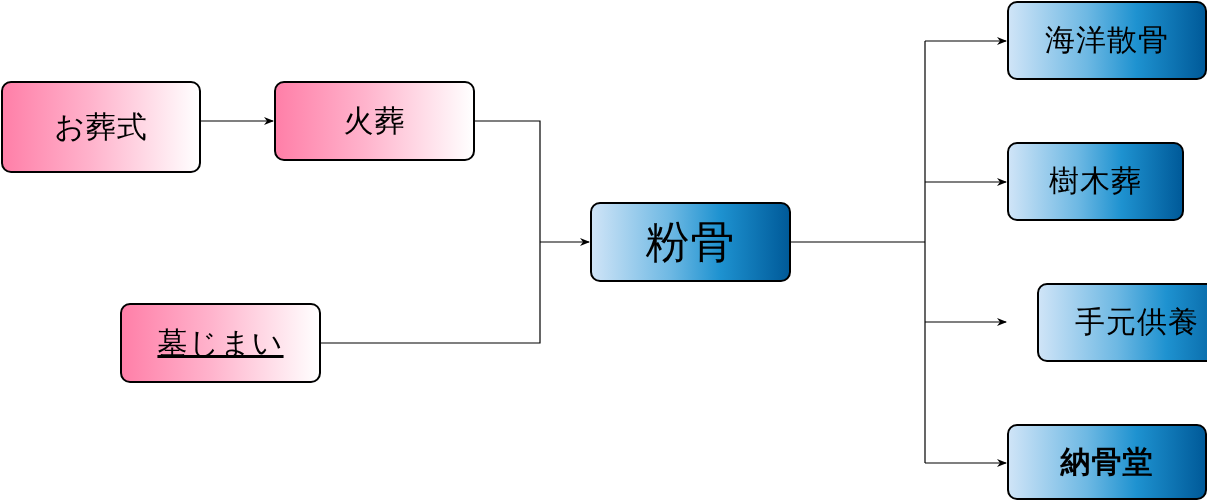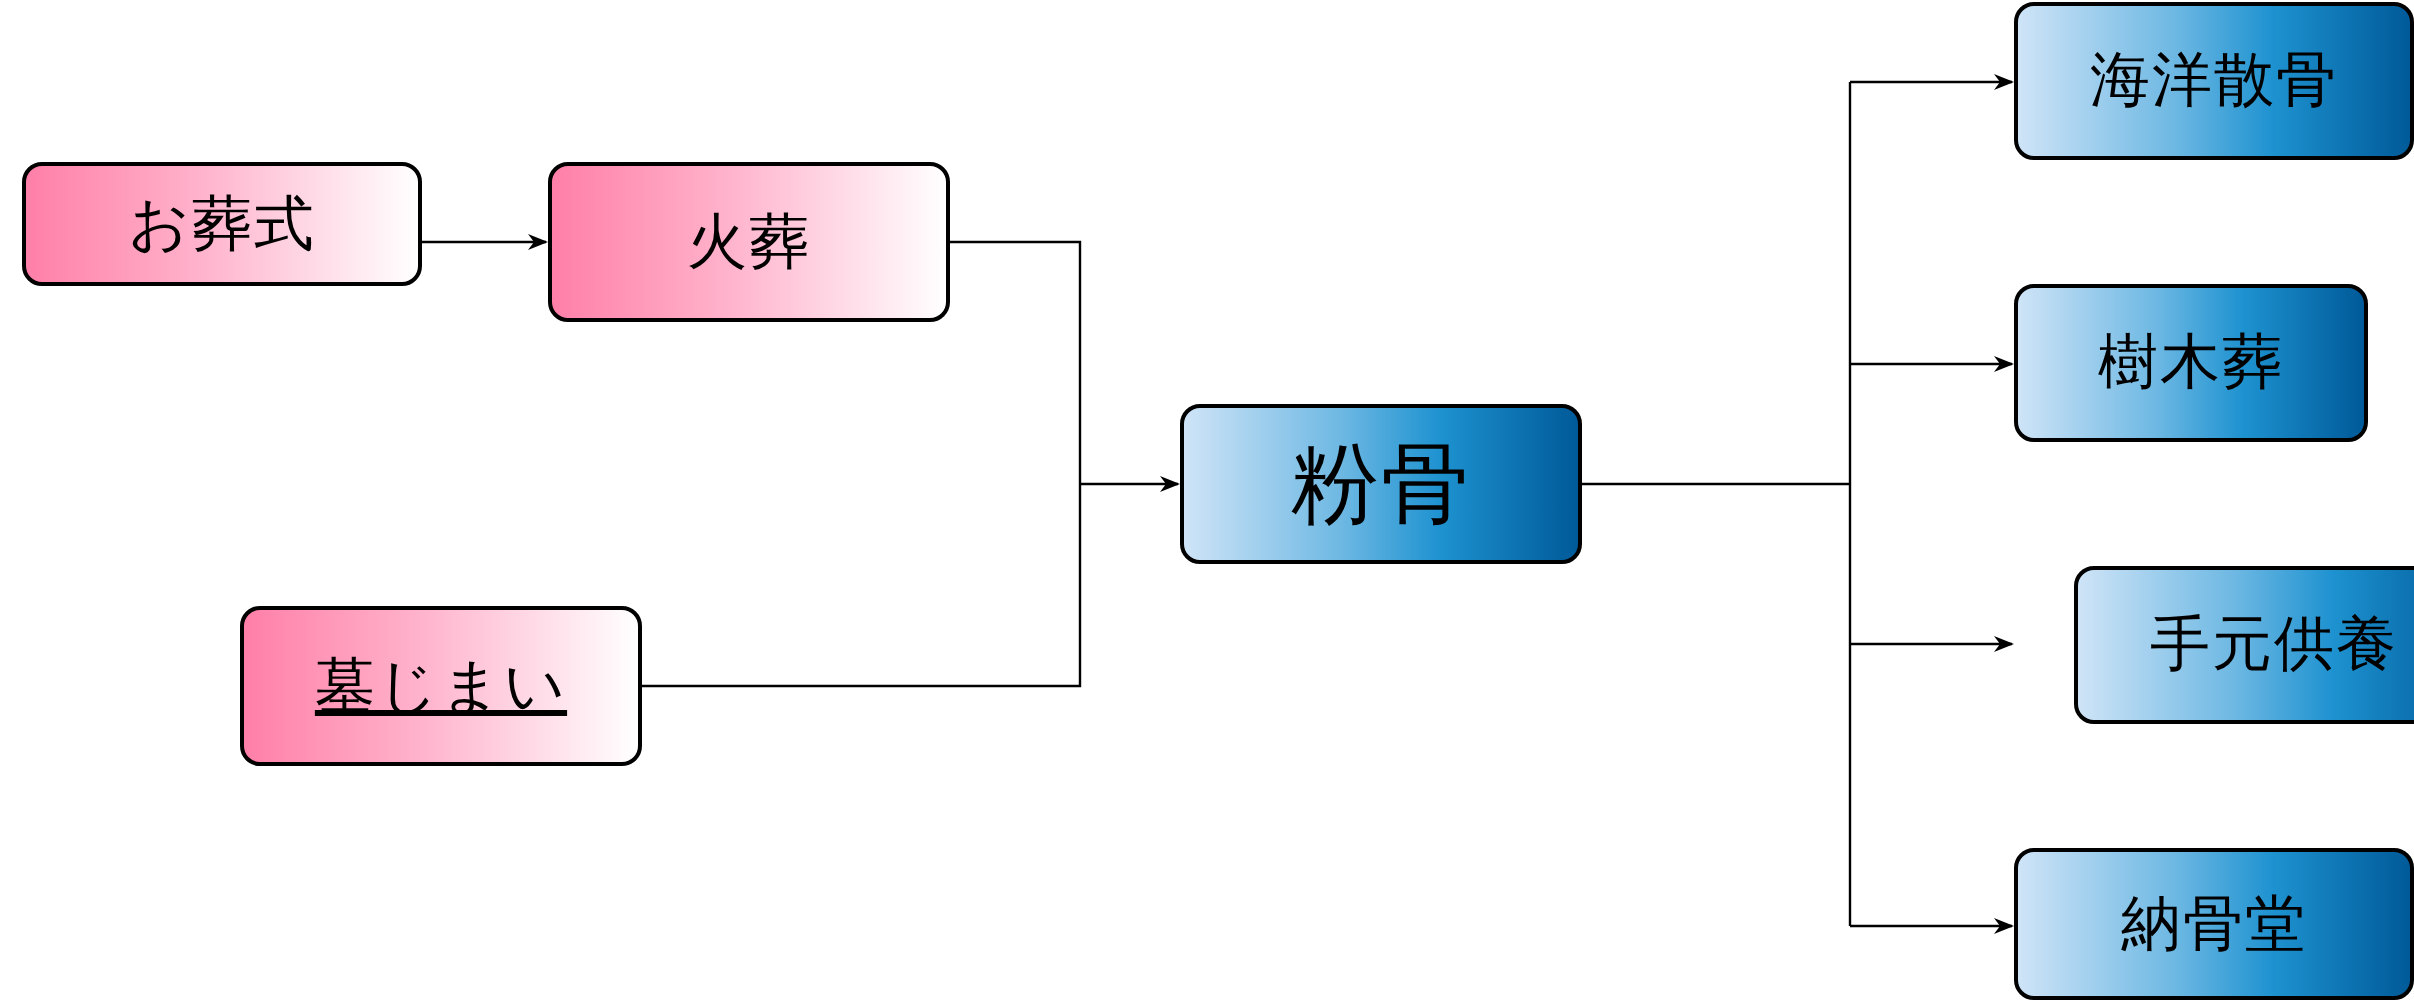--- a/index.html
+++ b/index.html
@@ -38,21 +38,21 @@
 
     <line x1="790" y1="242" x2="925" y2="242"></line>
     <line x1="925" y1="41" x2="925" y2="463"></line>
     <line x1="925" y1="41" x2="1006" y2="41" marker-end="url(#arr)"></line>
     <line x1="925" y1="182" x2="1006" y2="182" marker-end="url(#arr)"></line>
     <line x1="925" y1="322" x2="1006" y2="322" marker-end="url(#arr)"></line>
     <line x1="925" y1="463" x2="1006" y2="463" marker-end="url(#arr)"></line>
   </g>
 </svg>
 
-<div class="node pink" style="left:11px; top:81px; width:200px; height:62px;">
+<div class="node pink" style="left:1px; top:81px; width:200px; height:92px;">
   <span class="label">お葬式</span>
 </div>
 
 <div class="node pink" style="left:274px; top:81px; width:201px; height:80px;">
   <span class="label">火葬</span>
 </div>
 
 <div class="node pink" style="left:120px; top:303px; width:201px; height:80px;text-decoration:underline;">
   <span class="label">墓じまい</span>
 </div>
@@ -66,15 +66,15 @@
 </div>
 
 <div class="node blue" style="left:1007px; top:142px; width:177px; height:79px;">
   <span class="label">樹木葬</span>
 </div>
 
 <div class="node blue" style="left:1037px; top:283px; width:200px; height:79px;">
   <span class="label">手元供養</span>
 </div>
 
-<div class="node blue" style="left:1007px; top:424px; width:200px; height:76px;">
+<div class="node blue" style="left:1007px; top:424px; width:200px; height:76px;font-weight:bold;">
   <span class="label">納骨堂</span>
 </div>
 
 </body></html>

